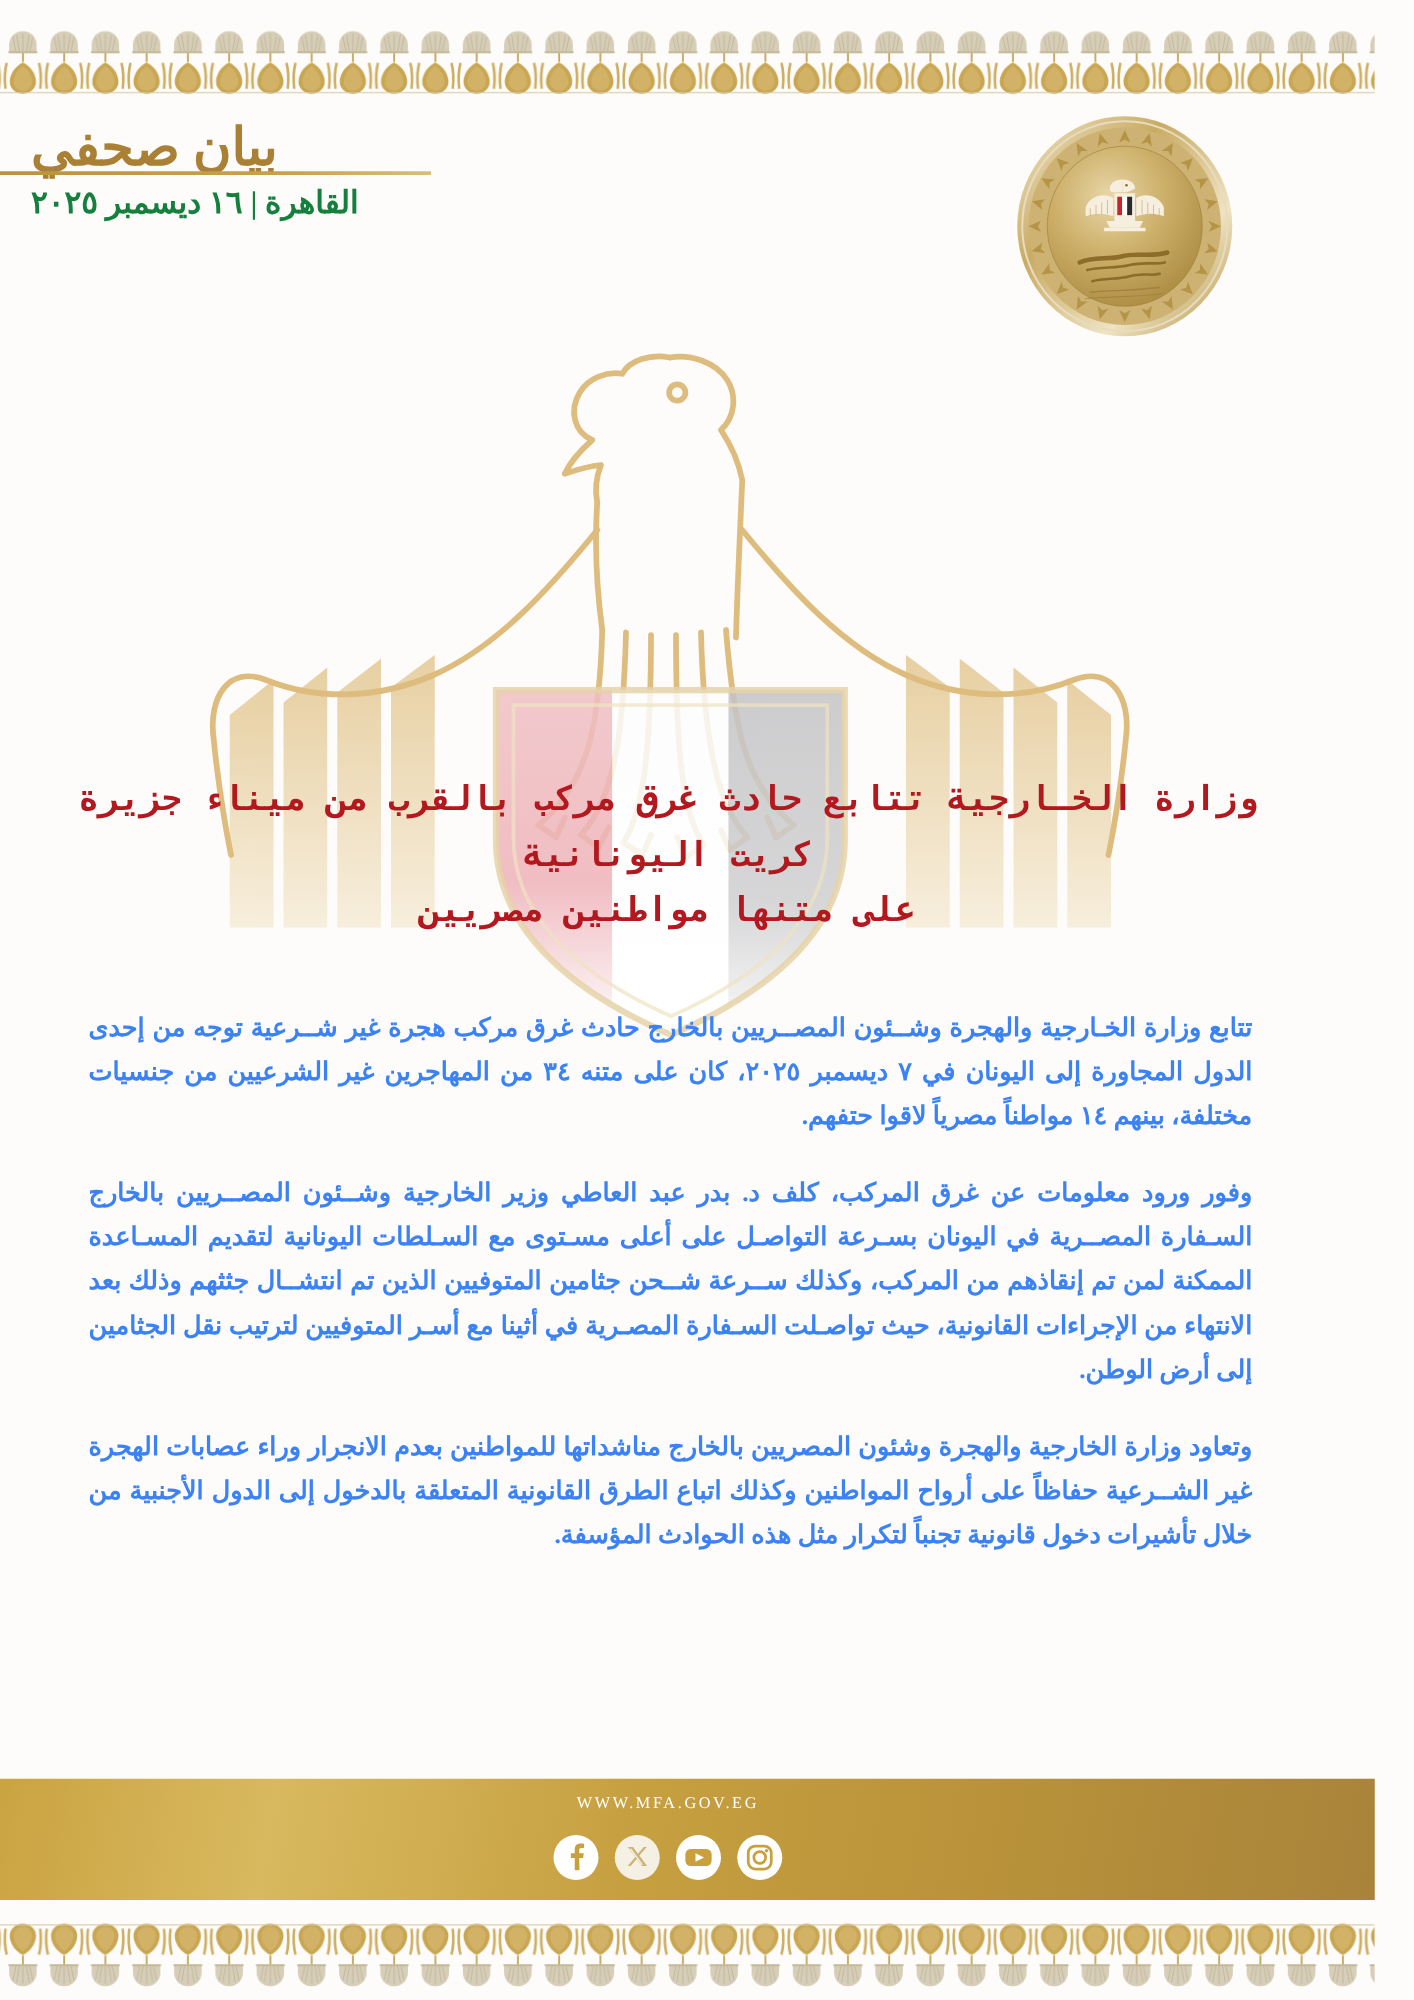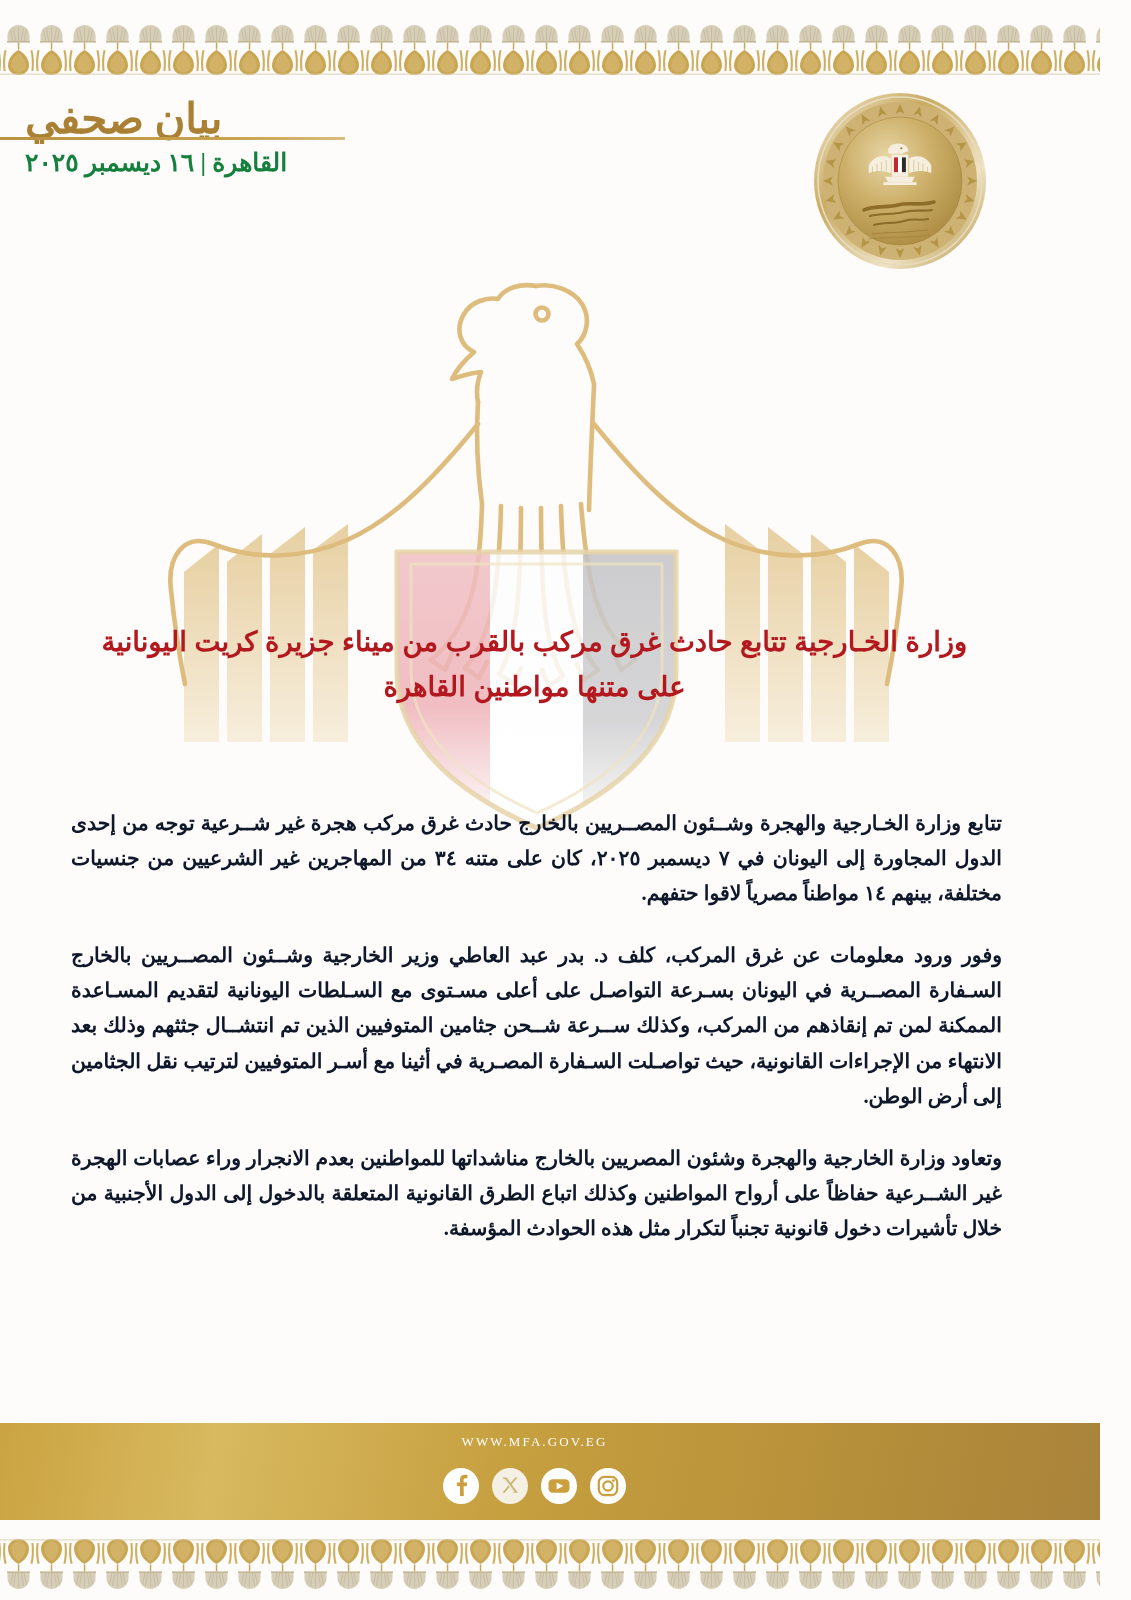--- a/index.html
+++ b/index.html
@@ -90,42 +90,42 @@
 
   
   .title-block{
     position:absolute;
     left:63px;top:620px;width:1005px;
     z-index:4;
     direction:rtl;
     text-align:center;
   }
   .title-line{
-    font-family:Liberation Sans, sans-serif;
+    font-family:Liberation Mono, monospace;
     font-weight:700;
     font-size:27.5px;
     color:#b2181d;
     line-height:1.62;
     letter-spacing:0px;
     margin:0;
   }
 
   
   .body-block{
     position:absolute;
     left:98px;top:806px;width:935px;
     z-index:4;
     direction:rtl;
     text-align:justify;
   }
   .para{
     font-family:"Liberation Serif","DejaVu Serif",serif;
     font-weight:700;
     font-size:20.4px;
-    color:#0f172a;
+    color:#3b82f6;
     line-height:1.72;
     margin:0 0 27px 4px;
     text-align:justify;
     text-justify:inter-word;
   }
   .para:last-child{margin-bottom:0;}
 
   
   .footer-bar{
     position:absolute;
@@ -369,21 +369,21 @@
         <rect x="341" y="280" width="93" height="280" fill="url(#shieldWhite)"></rect>
         <rect x="434" y="280" width="93" height="280" fill="url(#shieldBlack)"></rect>
       </g>
       <path d="M248 280 L527 280 L527 400 C527 470 470 520 388 556 C306 520 248 470 248 400 Z" fill="none" stroke="#e6d2a8" stroke-width="5" opacity="0.85"></path>
       <path d="M262 292 L513 292 L513 398 C513 462 462 508 388 541 C314 508 262 462 262 398 Z" fill="none" stroke="#f0e2c2" stroke-width="3" opacity="0.7"></path>
     </svg>
   </div>
 
   <div class="title-block">
     <p class="title-line">وزارة الخـارجية تتابع حادث غرق مركب بالقرب من ميناء جزيرة كريت اليونانية</p>
-    <p class="title-line">على متنها مواطنين القاهرة</p>
+    <p class="title-line">على متنها مواطنين مصريين</p>
   </div>
 
   <div class="body-block">
     <p class="para">تتابع وزارة الخـارجية والهجرة وشــئون المصــريين بالخارج حادث غرق مركب هجرة غير شــرعية توجه من إحدى الدول المجاورة إلى اليونان في ٧ ديسمبر ٢٠٢٥، كان على متنه ٣٤ من المهاجرين غير الشرعيين من جنسيات مختلفة، بينهم ١٤ مواطناً مصرياً لاقوا حتفهم.</p>
     <p class="para">وفور ورود معلومات عن غرق المركب، كلف د. بدر عبد العاطي وزير الخارجية وشــئون المصــريين بالخارج السـفارة المصــرية في اليونان بسـرعة التواصـل على أعلى مسـتوى مع السـلطات اليونانية لتقديم المسـاعدة الممكنة لمن تم إنقاذهم من المركب، وكذلك ســرعة شــحن جثامين المتوفيين الذين تم انتشــال جثثهم وذلك بعد الانتهاء من الإجراءات القانونية، حيث تواصـلت السـفارة المصـرية في أثينا مع أسـر المتوفيين لترتيب نقل الجثامين إلى أرض الوطن.</p>
     <p class="para">وتعاود وزارة الخارجية والهجرة وشئون المصريين بالخارج مناشداتها للمواطنين بعدم الانجرار وراء عصابات الهجرة غير الشــرعية حفاظاً على أرواح المواطنين وكذلك اتباع الطرق القانونية المتعلقة بالدخول إلى الدول الأجنبية من خلال تأشيرات دخول قانونية تجنباً لتكرار مثل هذه الحوادث المؤسفة.</p>
   </div>
 
   <div class="footer-bar">
     <div class="footer-url">WWW.MFA.GOV.EG</div>

